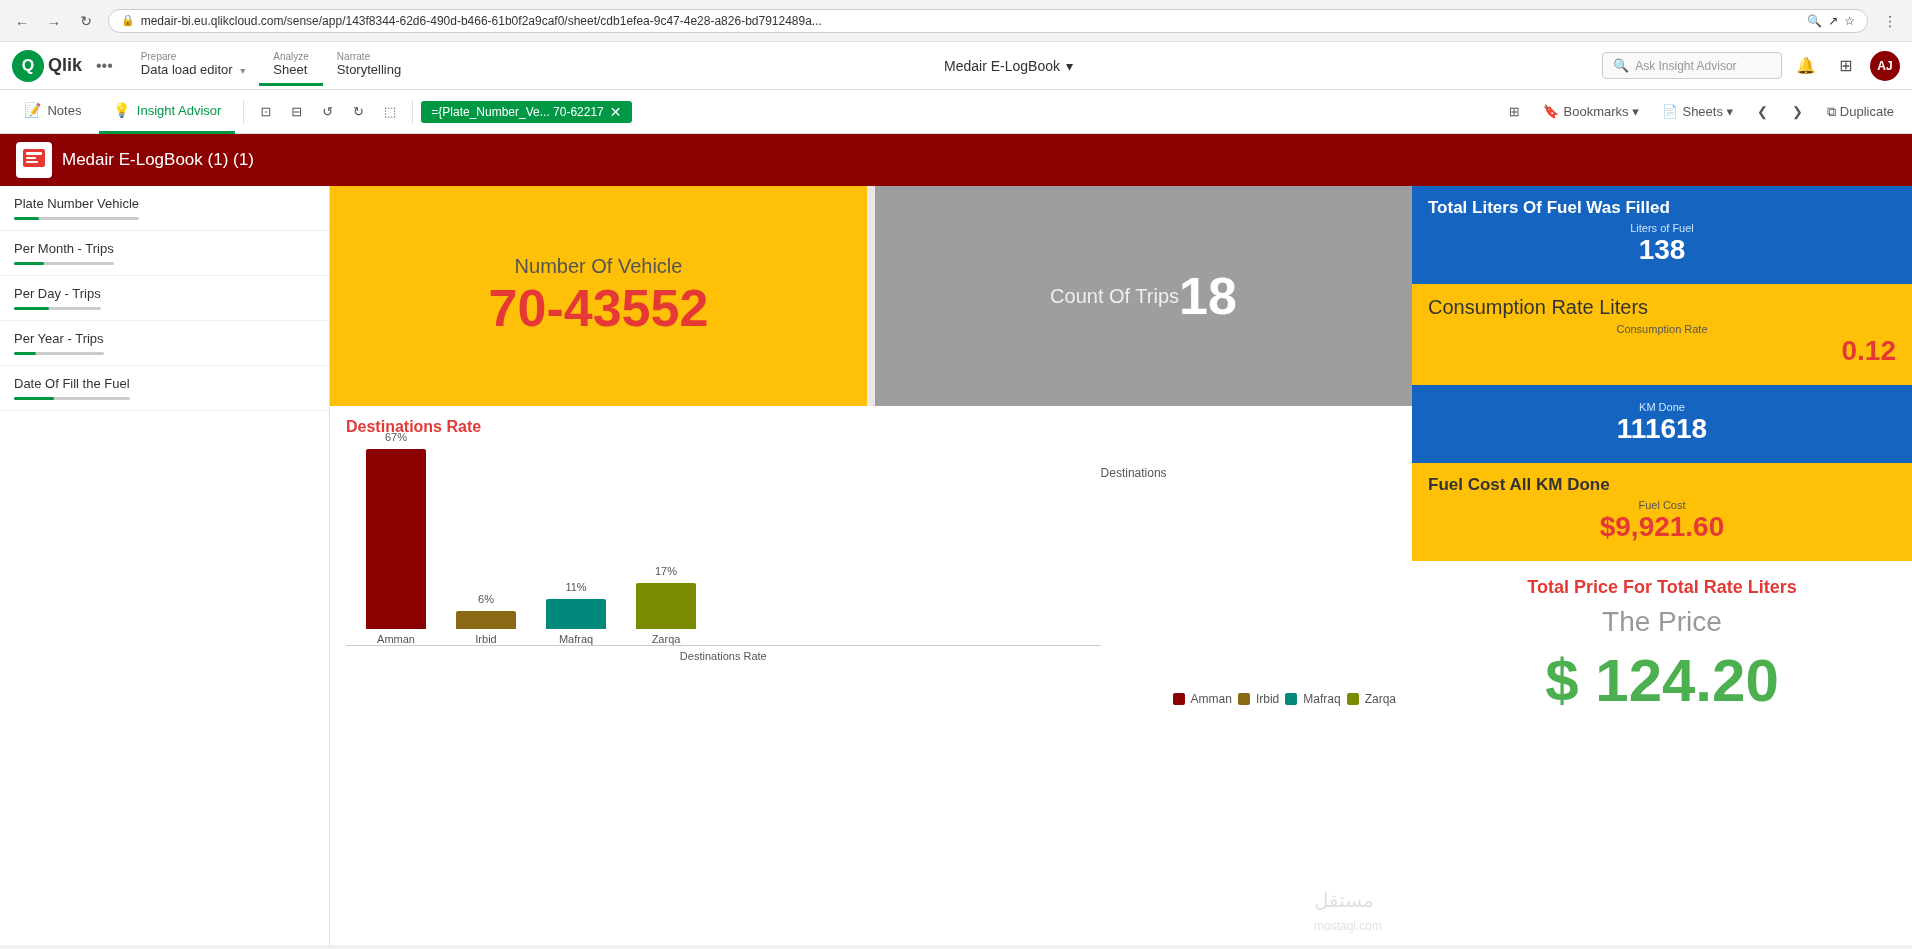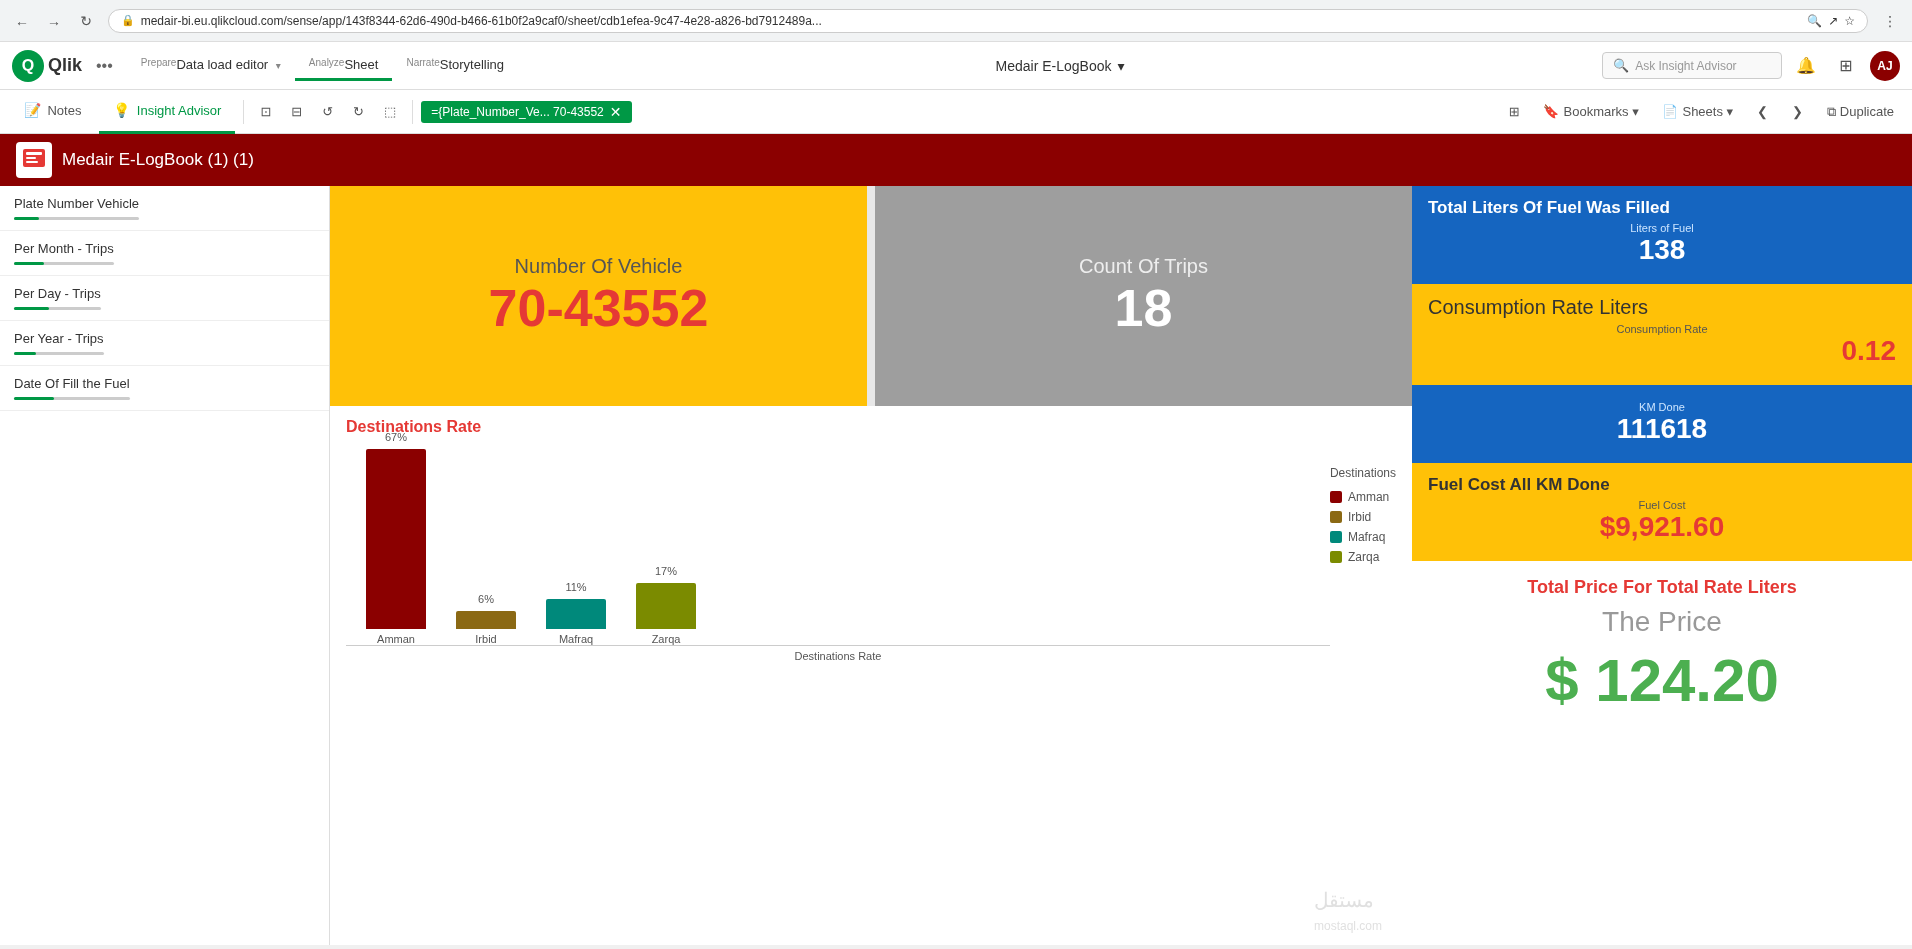--- a/index.html
+++ b/index.html
@@ -49,21 +49,21 @@
     }
     .qlik-logo-circle {
       width: 32px; height: 32px; background: #009845; border-radius: 50%;
       display: flex; align-items: center; justify-content: center; color: white; font-weight: bold; font-size: 16px;
     }
     .qlik-text { font-size: 18px; font-weight: bold; color: #333; }
     .more-btn { color: #666; font-size: 16px; padding: 4px 6px; cursor: pointer; }
     .header-nav { display: flex; gap: 0; margin-left: 8px; }
     .header-nav-item {
       padding: 6px 14px; cursor: pointer; color: #555; font-size: 12px;
-      display: flex; border-bottom: 3px solid transparent;
+      display: flex; flex-direction: column; border-bottom: 3px solid transparent;
     }
     .header-nav-item.active { border-bottom-color: #009845; }
     .nav-label { font-size: 10px; color: #888; }
     .nav-value { font-size: 13px; font-weight: 500; color: #333; }
     .nav-arrow { color: #888; font-size: 10px; margin-left: 4px; }
     .app-title {
       flex: 1; text-align: center; font-size: 14px; font-weight: 500; color: #333;
       display: flex; align-items: flex-start; justify-content: center; gap: 6px;
     }
     .header-right { display: flex; align-items: center; gap: 8px; }
@@ -150,21 +150,21 @@
     
     .center-content { flex: 1; display: flex; flex-direction: column; overflow: hidden; }
     .top-panels { display: flex; gap: 8px; height: 220px; }
     .vehicle-panel {
       flex: 1; background: #FFC107; display: flex; flex-direction: column;
       align-items: center; justify-content: center; padding: 10px;
     }
     .vehicle-label { font-size: 20px; color: #555; font-weight: 500; }
     .vehicle-value { font-size: 52px; font-weight: bold; color: #e53935; }
     .trips-panel {
-      flex: 1; background: #9E9E9E; display: flex; flex-direction: column;
+      flex: 1; background: #9E9E9E; display: flex; flex-direction: row;
       align-items: center; justify-content: center; padding: 10px;
     }
     .trips-label { font-size: 20px; color: #eee; font-weight: 500; }
     .trips-value { font-size: 52px; font-weight: bold; color: white; }
 
     
     .chart-area {
       flex: 1; background: white; padding: 12px 16px; overflow: hidden;
     }
     .chart-title { color: #e53935; font-size: 16px; font-weight: bold; margin-bottom: 10px; }
@@ -173,21 +173,21 @@
     .chart-bars {
       display: flex; align-items: flex-end; gap: 30px; height: 200px;
       border-bottom: 1px solid #ccc; padding-bottom: 0; padding-left: 20px;
     }
     .bar-group { display: flex; flex-direction: column; align-items: center; gap: 4px; }
     .bar { width: 60px; border-radius: 2px 2px 0 0; position: relative; }
     .bar-label { font-size: 11px; color: #555; text-align: center; }
     .bar-pct { font-size: 11px; color: #555; position: absolute; top: -18px; left: 50%; transform: translateX(-50%); }
     .chart-x-label { text-align: center; color: #555; font-size: 11px; margin-top: 4px; }
     .chart-legend {
-      display: flex; flex-direction: column; gap: 6px; padding-top: 20px;
+      display: flex; flex-direction: row; gap: 6px; padding-top: 20px;
     }
     .legend-item { display: flex; align-items: center; gap: 6px; font-size: 12px; color: #555; }
     .legend-dot { width: 12px; height: 12px; border-radius: 2px; }
     .watermark {
       position: absolute; bottom: 10px; right: 30px; color: #ccc; font-size: 20px;
       font-family: Arial, sans-serif; opacity: 0.6;
     }
 
     
     .right-panels {
@@ -275,21 +275,21 @@
     <span>Insight Advisor</span>
   </div>
   <div class="toolbar-divider"></div>
   <button class="toolbar-btn">⊡</button>
   <button class="toolbar-btn">⊟</button>
   <button class="toolbar-btn">↺</button>
   <button class="toolbar-btn">↻</button>
   <button class="toolbar-btn">⬚</button>
   <div class="toolbar-divider"></div>
   <div class="selection-badge">
-    <span>={Plate_Number_Ve... 70-43552</span>
+    <span>={Plate_Number_Ve... 70-62217</span>
     <span class="selection-x">✕</span>
   </div>
 
   <div class="toolbar-right">
     <button class="toolbar-btn">⊞</button>
     <button class="toolbar-btn">🔖 Bookmarks ▾</button>
     <button class="toolbar-btn">📄 Sheets ▾</button>
     <button class="toolbar-btn">❮</button>
     <button class="toolbar-btn">❯</button>
     <button class="toolbar-btn">⧉ Duplicate</button>

